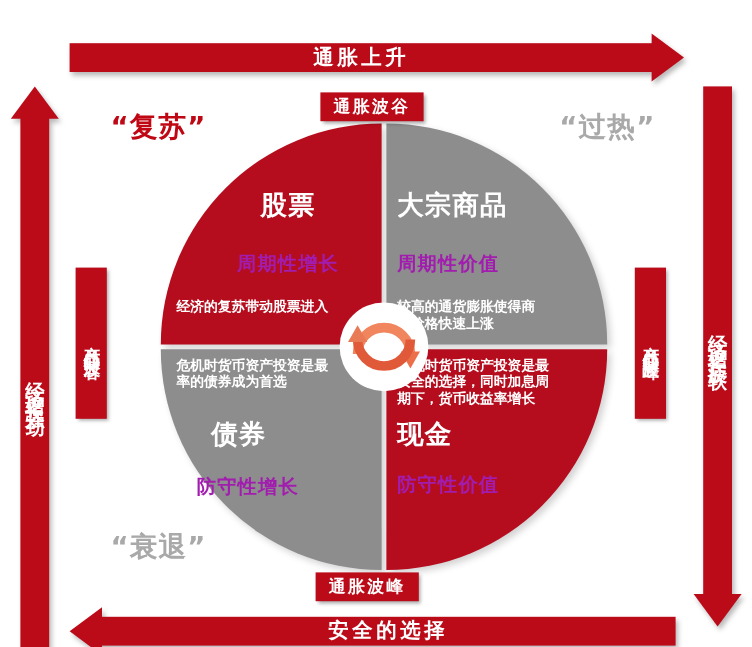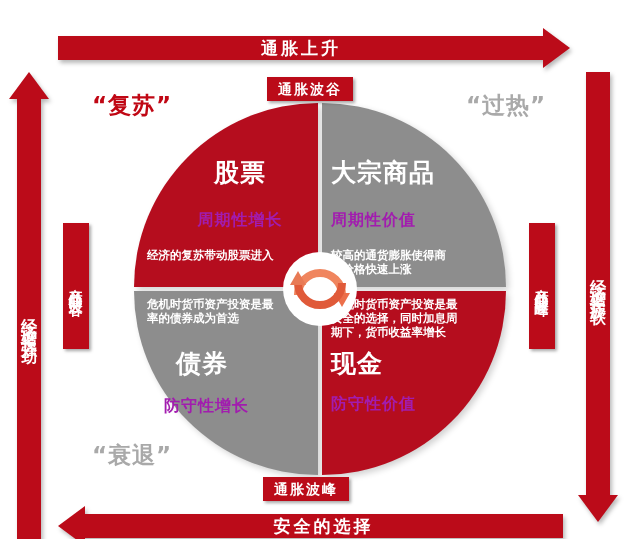--- a/index.html
+++ b/index.html
@@ -40,21 +40,21 @@
   .arrow-right .al { left:0; width:40px; top:0; bottom:27px; writing-mode:vertical-rl; text-orientation:upright; line-height:40px; letter-spacing:6px; font-size:16px; }
 
   
   .quad { position:absolute; width:184px; height:184px; box-shadow:3px 3px 6px rgba(0,0,0,0.18); }
   .quad-tl { left:134px; top:87px;  border-radius:100% 0 0 0; background:var(--red-quad); }
   .quad-tr { left:322px; top:87px;  border-radius:0 100% 0 0; background:var(--gray); }
   .quad-bl { left:134px; top:275px; border-radius:0 0 0 100%; background:var(--gray); }
   .quad-br { left:322px; top:275px; border-radius:0 0 100% 0; background:var(--red-quad); }
 
   
-  .qtitle { position:absolute; color:#fff; font-size:25px; font-weight:bold; letter-spacing:1px; }
+  .qtitle { position:absolute; color:#fff; font-size:22px; font-weight:bold; letter-spacing:1px; }
   .qsub   { position:absolute; color:#a21caf; font-size:16px; font-weight:bold; letter-spacing:1px; }
   .qdesc  { position:absolute; color:#fff; font-size:11.5px; font-weight:bold; line-height:14px; }
 
   .t-stocks { left:176px; top:140px; width:128px; text-align:center; }
   .s-stocks { left:164px; top:194px; width:152px; text-align:center; }
   .d-stocks { left:147px; top:232px; width:158px; }
 
   .t-comm { left:331px; top:140px; width:160px; }
   .s-comm { left:331px; top:194px; width:160px; }
   .d-comm { left:331px; top:232px; width:145px; }

